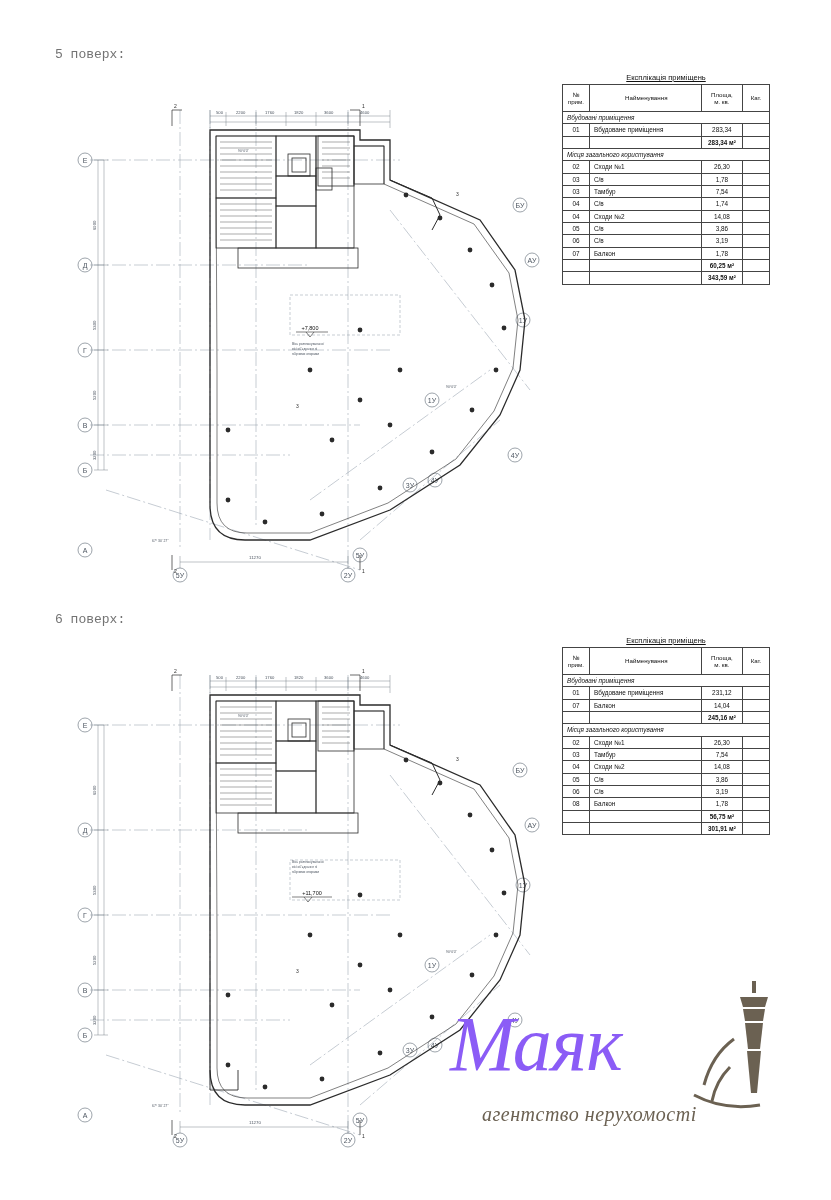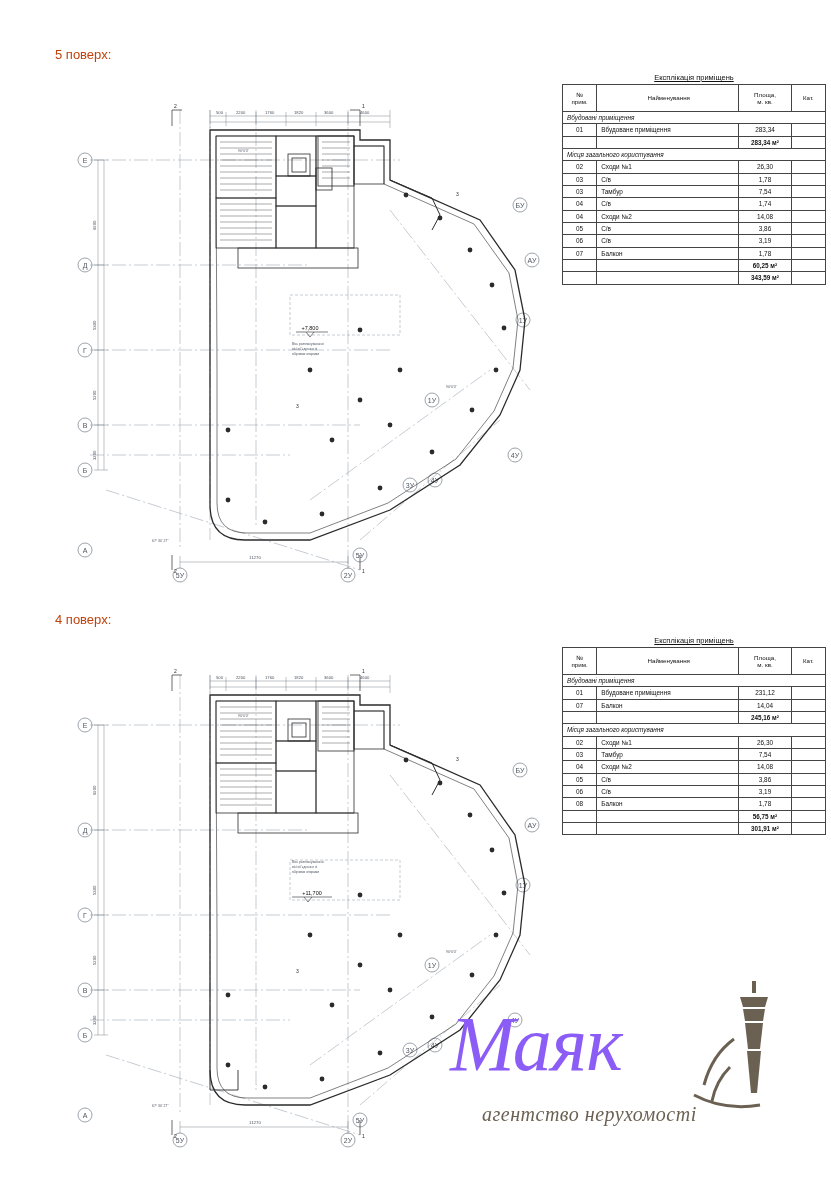--- a/index.html
+++ b/index.html
@@ -18,40 +18,40 @@
   .page {
     position: absolute;
     inset: 0;
     background: #fff;
   }
 
   
   .floor-label {
     position: absolute;
     font-size: 13px;
-    color: #c2410c;
-    font-family: Liberation Sans, sans-serif;
+    color: #737373;
+    font-family: Liberation Mono, monospace;
   }
   #label-floor5 { left: 55px; top: 47px; }
   #label-floor6 { left: 55px; top: 612px; }
 
   
   .drawing {
     position: absolute;
     overflow: hidden;
   }
   #drawing-floor5 { left: 60px; top: 70px; width: 500px; height: 525px; }
   #drawing-floor6 { left: 60px; top: 635px; width: 500px; height: 525px; }
 
   .dwg-svg { display:block; width:100%; height:100%; }
 
   
   .table-wrap {
     position: absolute;
-    width: 264px;
+    width: 208px;
   }
   #table-floor5 { left: 562px; top: 73px; }
   #table-floor6 { left: 562px; top: 636px; }
 
   .table-title {
     text-align: center;
     font-size: 7.5px;
     color: #111;
     text-decoration: underline;
     margin-bottom: 2px;
@@ -455,21 +455,21 @@
         <tr class="total">
           <td class="blank"></td>
           <td class="blank"></td>
           <td>343,59 м²</td>
           <td class="blank"></td>
         </tr>
       </tbody>
     </table>
   </div>
 
-  <div class="floor-label" id="label-floor6">4 поверх:</div>
+  <div class="floor-label" id="label-floor6">6 поверх:</div>
 
   <div class="drawing" id="drawing-floor6">
     <svg class="dwg-svg" viewBox="0 0 500 525" xmlns="http://www.w3.org/2000/svg">
       <g stroke="#6f7a86" fill="none" stroke-width="0.5">
         <g stroke-dasharray="14,3,2,3" stroke="#8d99a6" stroke-width="0.5">
           <line x1="30" y1="90" x2="340" y2="90"></line>
           <line x1="30" y1="195" x2="250" y2="195"></line>
           <line x1="30" y1="280" x2="330" y2="280"></line>
           <line x1="30" y1="355" x2="300" y2="355"></line>
           <line x1="30" y1="385" x2="230" y2="385"></line>

